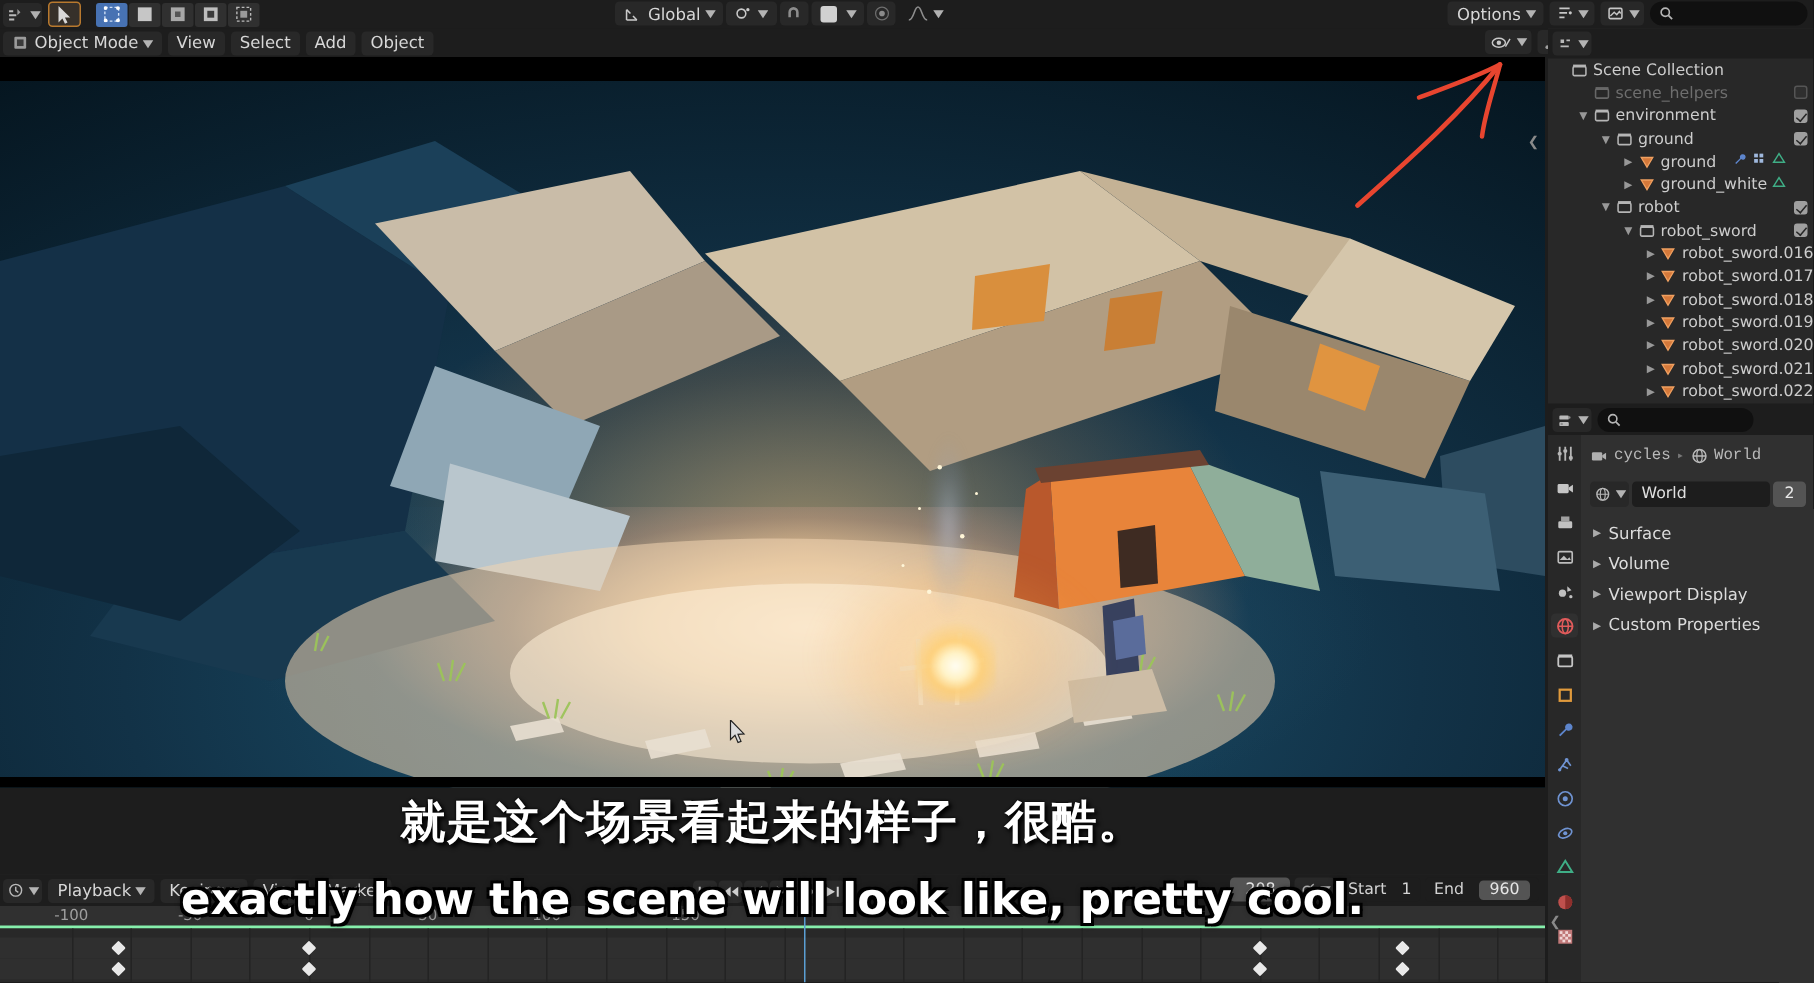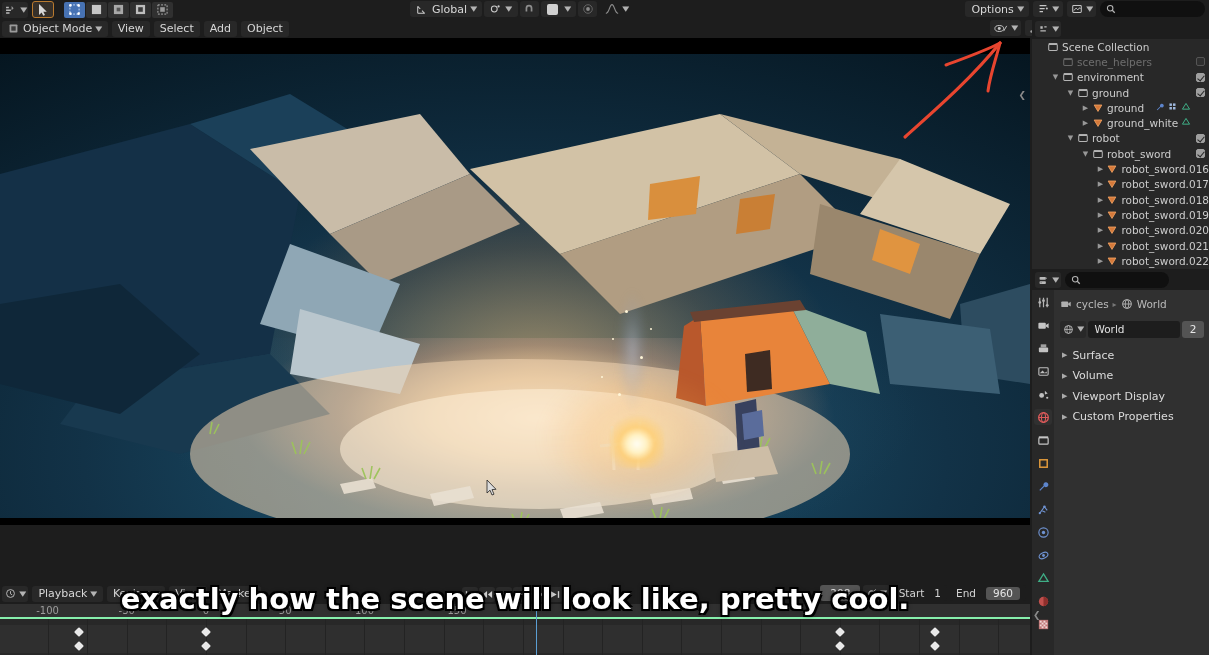--- a/index.html
+++ b/index.html
@@ -168,21 +168,21 @@
     height: 20px; background: #1d1d1d; display: flex; align-items: center; gap: 4px; padding-left: 3px;
   }
   #props-tabs {
     position: absolute; left: 0; top: 20px; width: 22px; bottom: 0;
     background: #282828; display: flex; flex-direction: column; align-items: center;
     padding-top: 4px; gap: 7px;
   }
   .ptab { width: 18px; height: 16px; display: flex; align-items: center; justify-content: center; border-radius: 3px; }
   .ptab.on { background: #303030; }
   #props-body { position: absolute; left: 22px; top: 20px; right: 0; bottom: 0; padding: 6px 5px 0 6px; }
-  .breadcrumb { display: flex; align-items: center; gap: 4px; height: 16px; font-size: 10.5px; color: #b9b9b9; }
+  .breadcrumb { display: flex; align-items: center; gap: 4px; height: 16px; font-size: 10.5px; color: #b9b9b9; font-family: Liberation Mono, monospace; }
   .idblock { display: flex; align-items: center; height: 18px; margin-top: 8px; gap: 2px; }
   .idname {
     flex: 1; height: 17px; background: #1d1d1d; border-radius: 3px;
     display: flex; align-items: center; padding-left: 6px; font-size: 10.5px; color: #e0e0e0;
   }
   .idcount {
     width: 22px; height: 17px; background: #545454; border-radius: 3px;
     display: flex; align-items: center; justify-content: center; font-size: 10.5px; color: #e8e8e8;
   }
   .panel-row {
@@ -520,20 +520,21 @@
 
     <span class="collapse-arrow" style="right:4px;top:52px">❮</span>
   </div>
 
   <svg id="arrow" width="150" height="120" viewBox="0 0 150 120">
     <path d="M15 112 C45 85, 80 55, 110 18" stroke="#e8452f" stroke-width="3.2" fill="none" stroke-linecap="round"></path>
     <path d="M110 18 C95 26, 72 34, 56 40" stroke="#e8452f" stroke-width="3" fill="none" stroke-linecap="round"></path>
     <path d="M110 18 C106 34, 100 50, 98 66" stroke="#e8452f" stroke-width="3" fill="none" stroke-linecap="round"></path>
   </svg>
 
+  <div id="sub-cn">就是这个场景看起来的样子，很酷。</div>
   <div id="sub-en">exactly how the scene will look like, pretty cool.</div>
 
   <div id="outliner">
     <div id="outliner-head">
       <div class="btn" style="padding:0 3px">
         <svg width="11" height="11" viewBox="0 0 14 14">
             <path d="M3 3h3v3H3zm0 5h7v1.5H3zM8 3h3v1.5H8z" fill="#b9b9b9"></path>
           </svg>
         <span class="chev">▼</span>
       </div>

